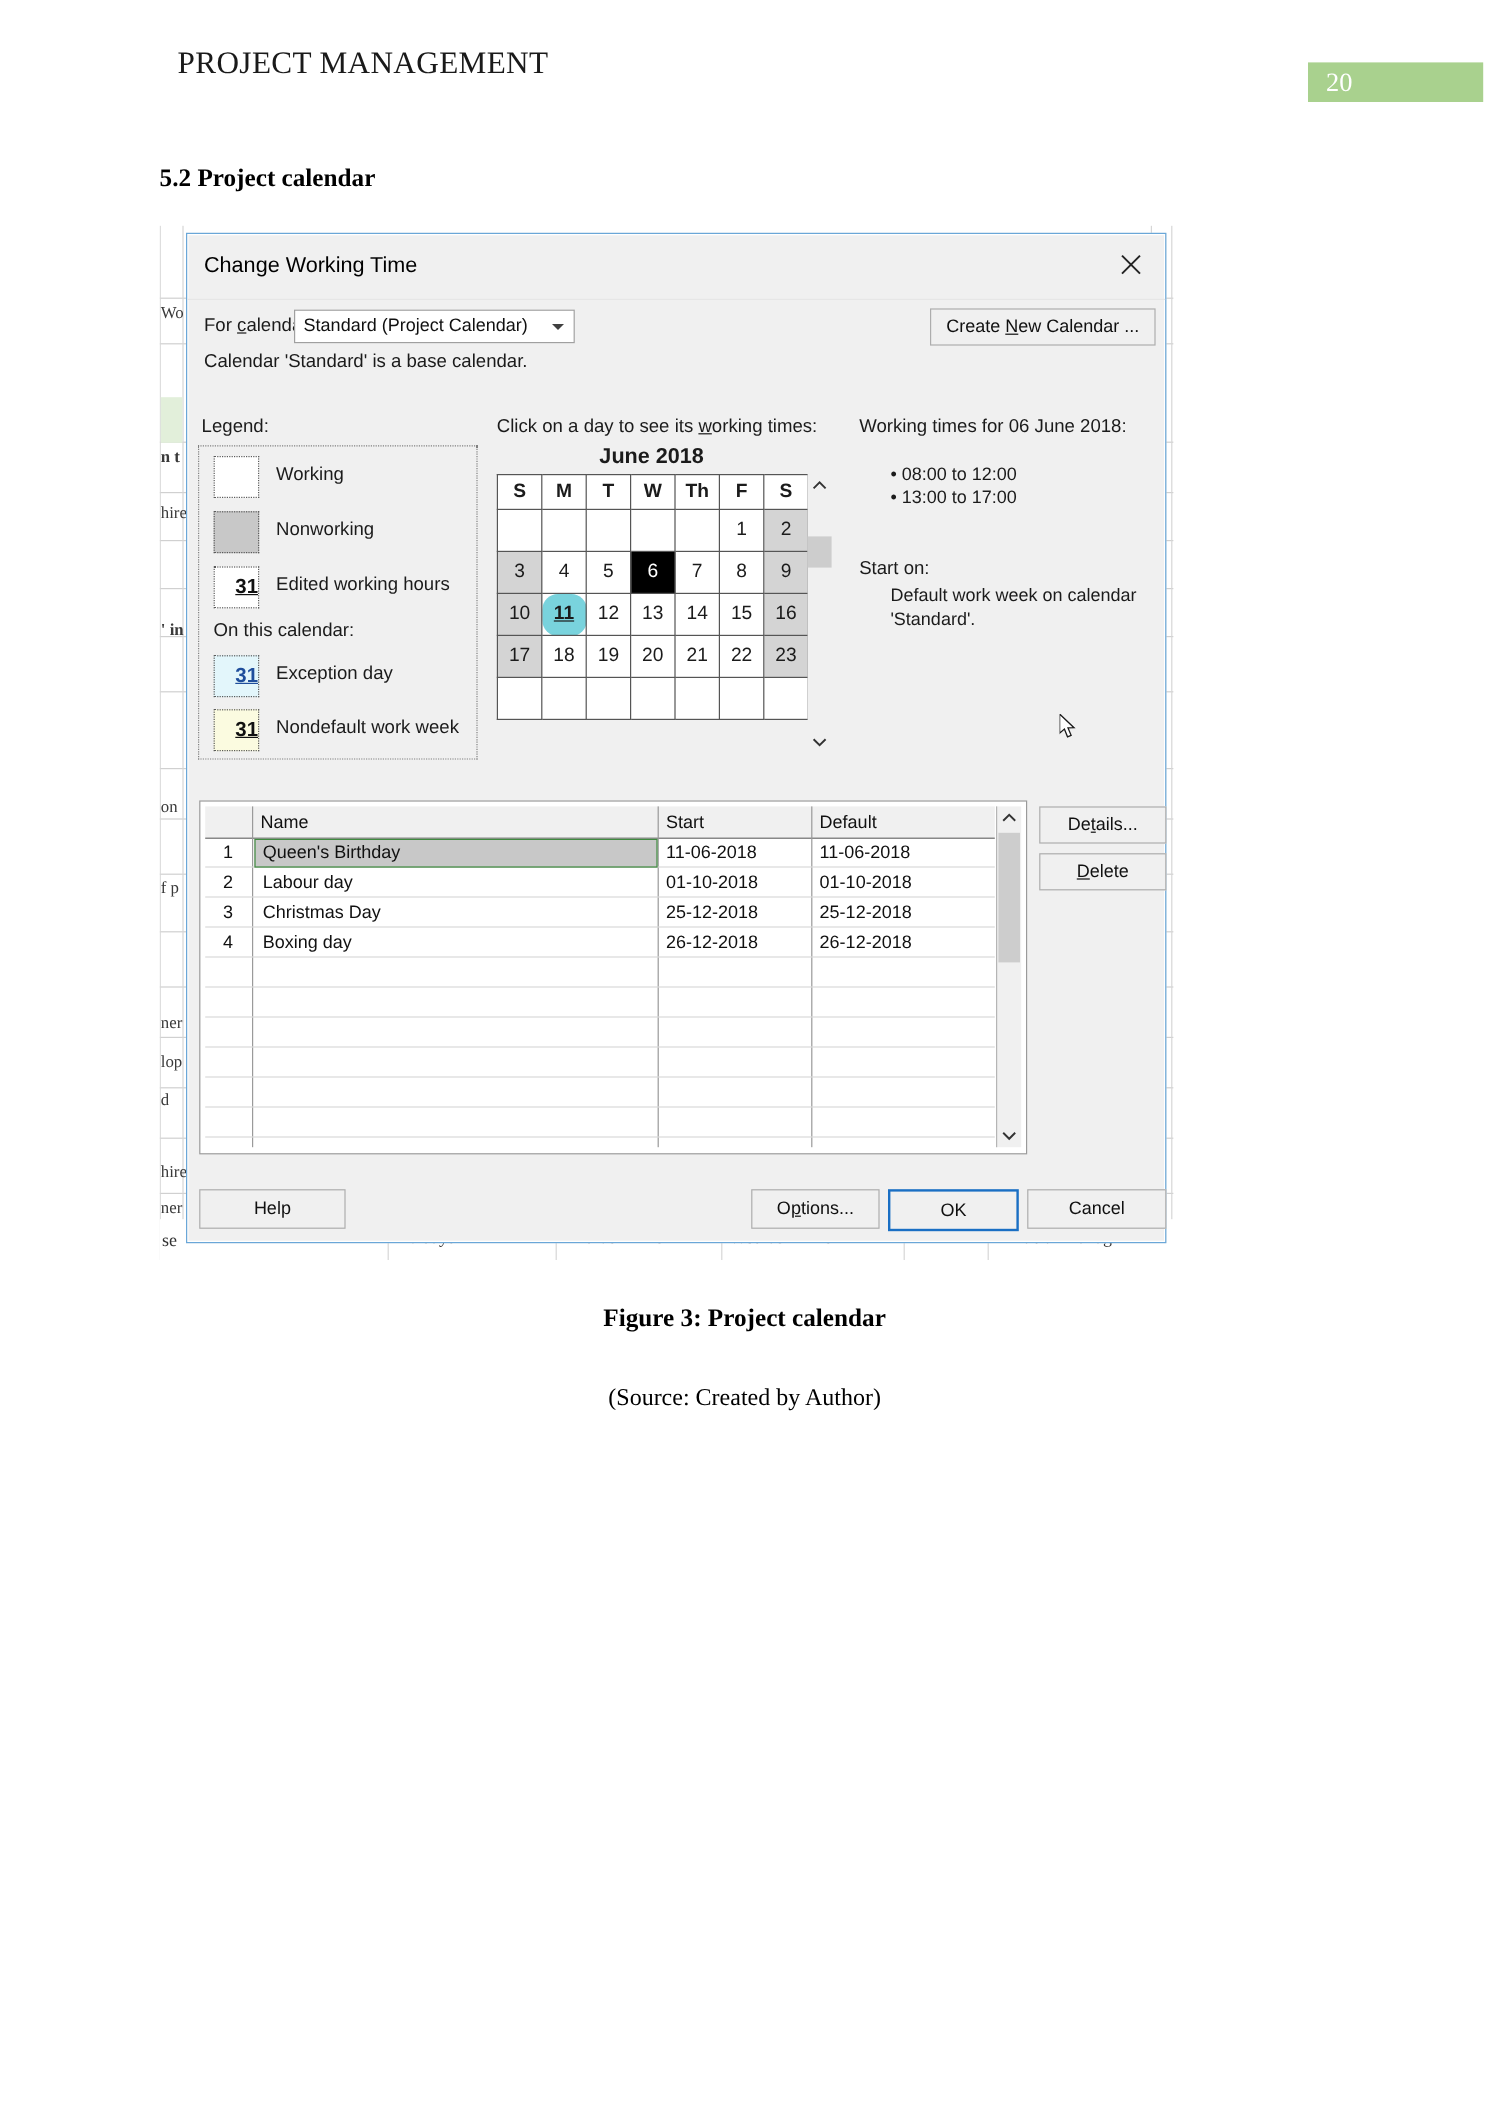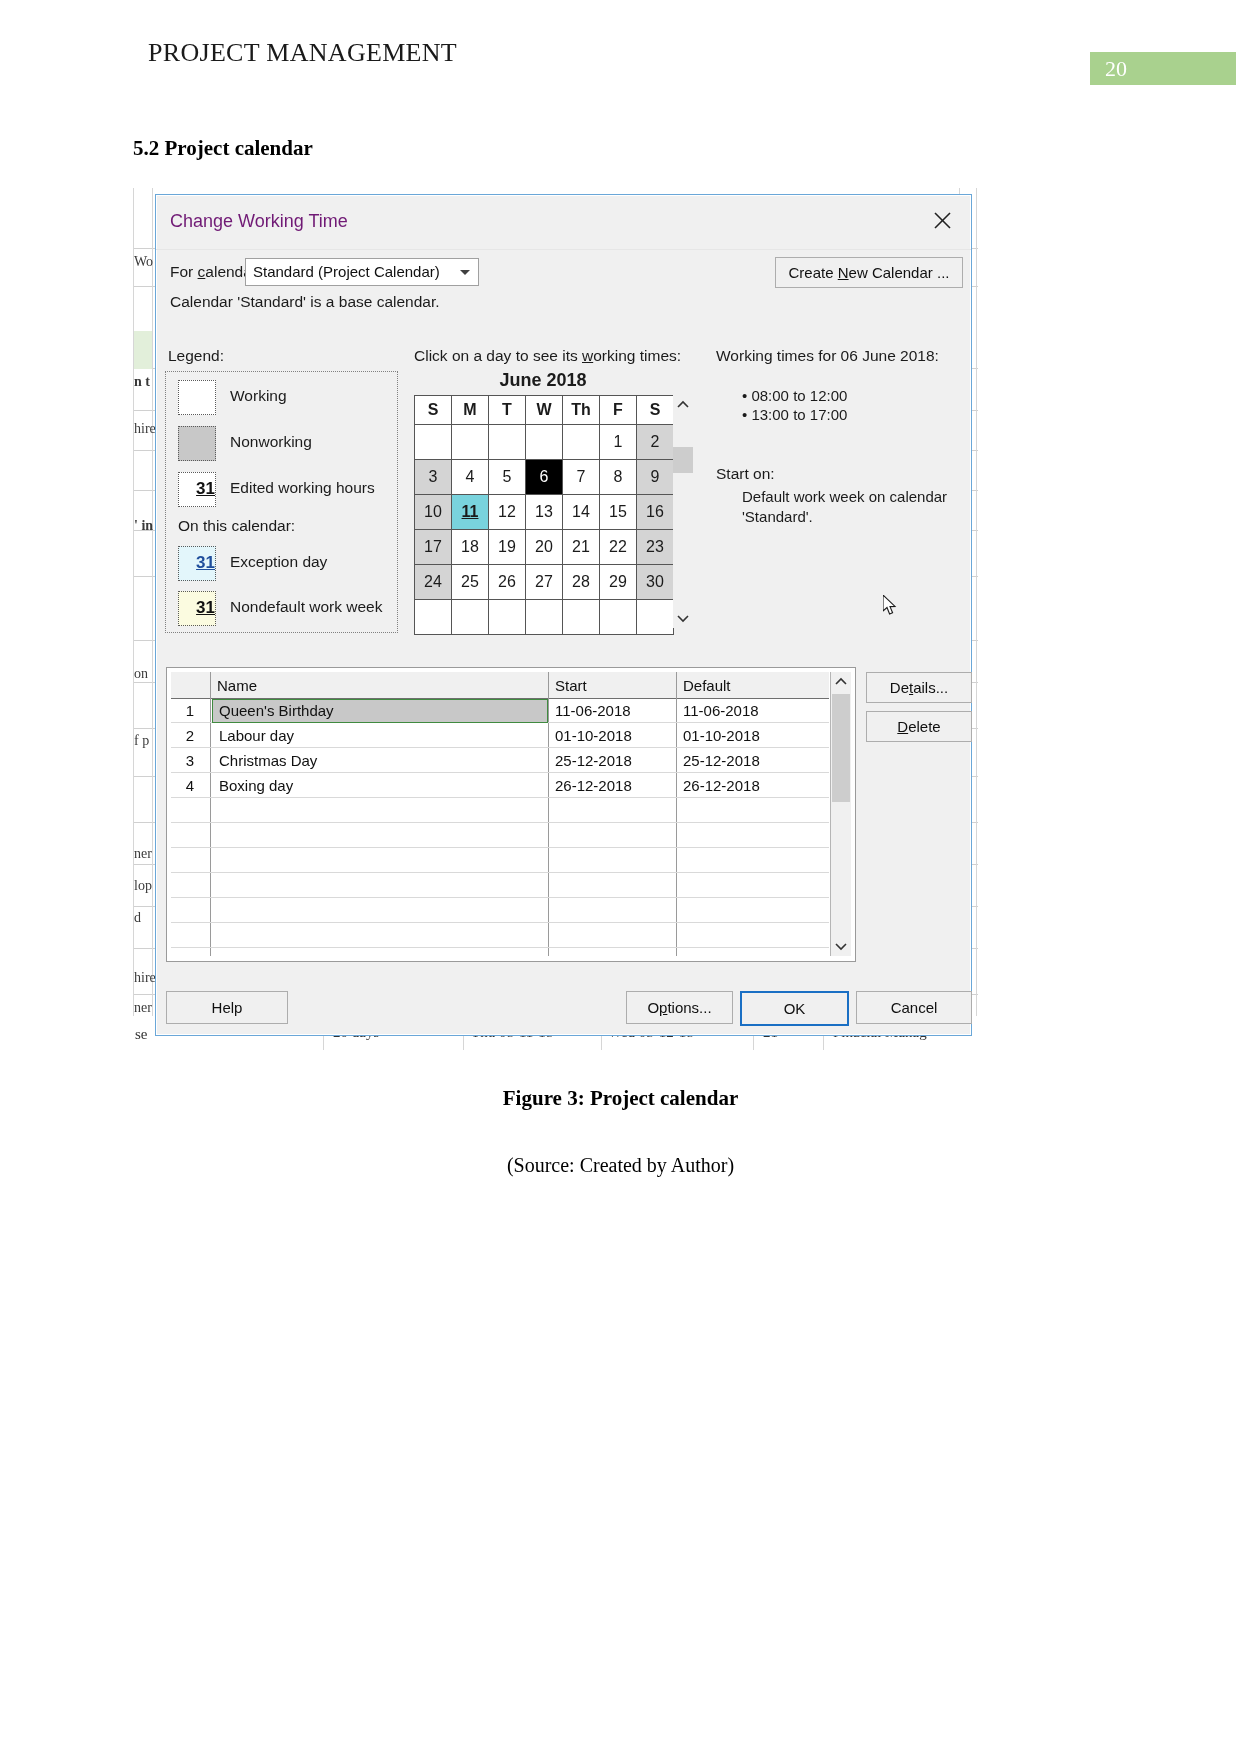--- a/index.html
+++ b/index.html
@@ -23,21 +23,21 @@
   .bg-sheet .hline{position:absolute;left:0;right:0;height:1px;background:#d0d0d0;}
   .bg-sheet .greencell{position:absolute;background:#e2efda;}
   .bg-txt{position:absolute;font-family:"Liberation Serif",serif;font-size:14px;color:#3a3a3a;white-space:nowrap;}
   .bg-bottom{position:absolute;left:0;right:0;bottom:0;height:34px;background:#ffffff;}
   .bg-bottom .bt{position:absolute;font-family:"Liberation Serif",serif;font-size:15px;color:#333;white-space:nowrap;}
 
   
   .dlg{position:absolute;left:22px;top:6px;width:815px;height:840px;background:#f0f0f0;
        border:1px solid #6aa7d8;box-shadow:0 0 0 1px #ffffff inset;
        font-family:"Liberation Sans", sans-serif;color:#1b1b1b;}
-  .dlg-title{position:absolute;left:14px;top:16px;font-size:18px;color:#701a75;}
+  .dlg-title{position:absolute;left:14px;top:16px;font-size:18px;color:#000000;}
   .dlg-close{position:absolute;right:10px;top:10px;width:38px;height:30px;cursor:default;}
   .dlg-close svg{position:absolute;left:11px;top:7px;}
   .dlg-titlebar-sep{position:absolute;left:0;right:0;top:54px;height:1px;background:#e6e6e6;}
 
   .lbl{position:absolute;font-size:15.5px;color:#1b1b1b;white-space:nowrap;}
   .u{text-decoration:underline;}
 
   .combo{position:absolute;left:89px;top:63px;width:232px;height:26px;background:#fff;border:1px solid #a0a0a0;}
   .combo .cv{position:absolute;left:7px;top:4px;font-size:15px;color:#101010;white-space:nowrap;}
   .combo .arrow{position:absolute;right:1px;top:1px;width:24px;height:24px;background:#fff;}
@@ -58,21 +58,21 @@
   .sw .num.k{color:#111;}
 
   
   .cal-title{position:absolute;font-size:18px;font-weight:bold;text-align:center;}
   .cal{position:absolute;border-collapse:collapse;background:#fff;border:1px solid #4d4d4d;}
   .cal td,.cal th{width:36px;height:34px;border:1px solid #555;text-align:center;font-size:16px;
                   font-family:"Liberation Sans",sans-serif;color:#1b1b1b;background:#fff;padding:0;}
   .cal th{font-weight:bold;height:28px;}
   .cal td.off{background:#d4d4d4;}
   .cal td.sel{background:#000;color:#fff;}
-  .cal td.exc{background:#79d3dd;}
+  .cal td.exc{background:#79d3dd;border-radius:13px;}
   .cal td.exc span{text-decoration:underline;font-weight:bold;}
   .cal td.empty{background:#fff;}
 
   .calscroll{position:absolute;width:20px;background:#f0f0f0;}
   .calscroll .thumb{position:absolute;left:0;width:20px;background:#cdcdcd;}
   .chev{position:absolute;width:20px;height:20px;}
 
   
   .wt-head{position:absolute;font-size:15.5px;}
   .wt-item{position:absolute;font-size:15px;white-space:nowrap;}
@@ -256,29 +256,20 @@
           <tr>
             <td class="off">17</td>
             <td>18</td>
             <td>19</td>
             <td>20</td>
             <td>21</td>
             <td>22</td>
             <td class="off">23</td>
           </tr>
           <tr>
-            <td class="off">24</td>
-            <td>25</td>
-            <td>26</td>
-            <td>27</td>
-            <td>28</td>
-            <td>29</td>
-            <td class="off">30</td>
-          </tr>
-          <tr>
             <td class="empty"></td>
             <td class="empty"></td>
             <td class="empty"></td>
             <td class="empty"></td>
             <td class="empty"></td>
             <td class="empty"></td>
             <td class="empty"></td>
           </tr>
         </tbody>
     </table>

